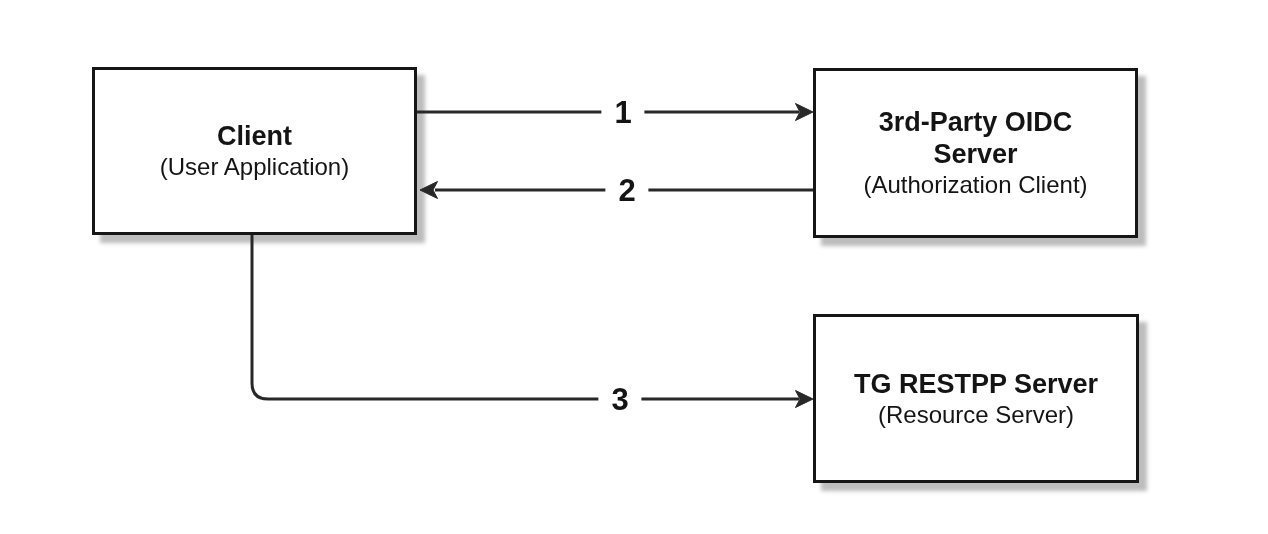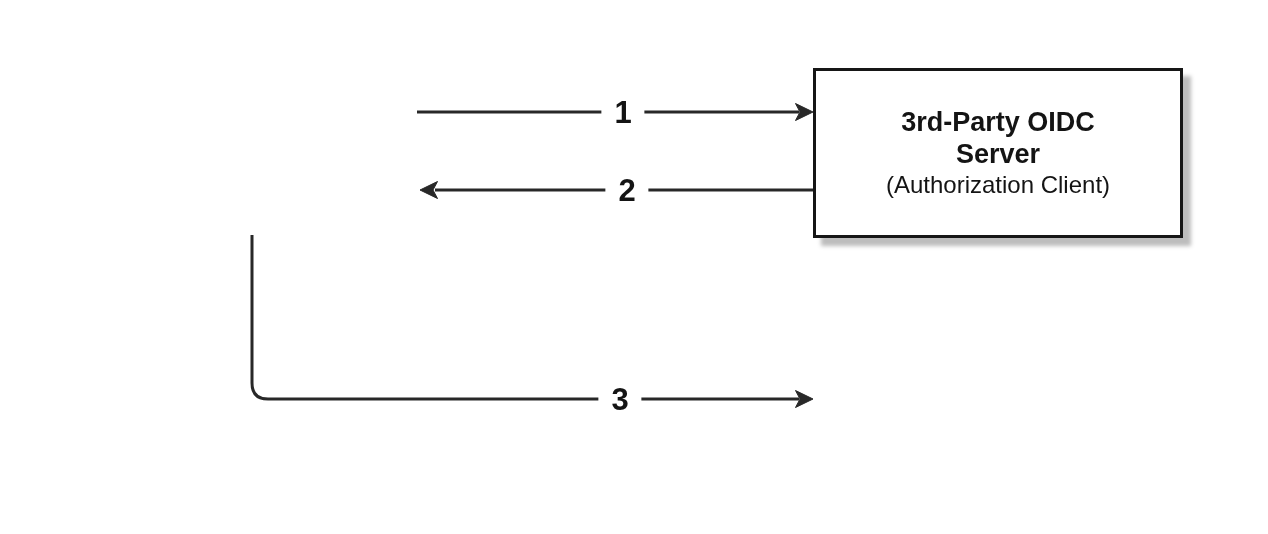--- a/index.html
+++ b/index.html
@@ -22,21 +22,21 @@
     border: 3px solid #161616;
     box-shadow: 8px 8px 4px #bdbdbd;
     display: flex;
     flex-direction: column;
     align-items: center;
     justify-content: center;
     text-align: center;
     z-index: 2;
   }
   .node--client { left: 92px;  top: 67px;  width: 325px; height: 168px; }
-  .node--oidc   { left: 813px; top: 68px;  width: 370px; height: 170px; }
+  .node--oidc   { left: 813px; top: 68px;  width: 325px; height: 170px; }
   .node--restpp { left: 813px; top: 314px; width: 326px; height: 169px; }
   .node-title {
     font-weight: bold;
     font-size: 27px;
     line-height: 32px;
     color: #141414;
   }
   .node--oidc .node-title { max-width: 255px; }
   .node-subtitle {
     font-size: 24px;
@@ -75,26 +75,34 @@
   }
   .edge-label--1 { left: 623px; top: 112px; }
   .edge-label--2 { left: 627px; top: 190px; }
   .edge-label--3 { left: 620px; top: 399px; }
 </style>
 </head>
 <body>
 
 <div class="canvas">
 
+  <div class="node node--client">
+    <div class="node-title">Client</div>
+    <div class="node-subtitle">(User Application)</div>
+  </div>
 
   <div class="node node--oidc">
     <div class="node-title">3rd-Party OIDC Server</div>
     <div class="node-subtitle">(Authorization Client)</div>
   </div>
 
+  <div class="node node--restpp">
+    <div class="node-title">TG RESTPP Server</div>
+    <div class="node-subtitle">(Resource Server)</div>
+  </div>
 
   <svg class="edges-svg" viewBox="0 0 1268 534" xmlns="http://www.w3.org/2000/svg">
 
     <path class="edge-line" d="M417 112 H799"></path>
     <path class="edge-head" d="M813 112 L795.5 103.5 L800 112 L795.5 120.5 Z"></path>
 
     <path class="edge-line" d="M813 190 H435"></path>
     <path class="edge-head" d="M420 190 L437.5 181.5 L433 190 L437.5 198.5 Z"></path>
 
     <path class="edge-line" d="M252 235 V383 Q252 399 268 399 H799"></path>

